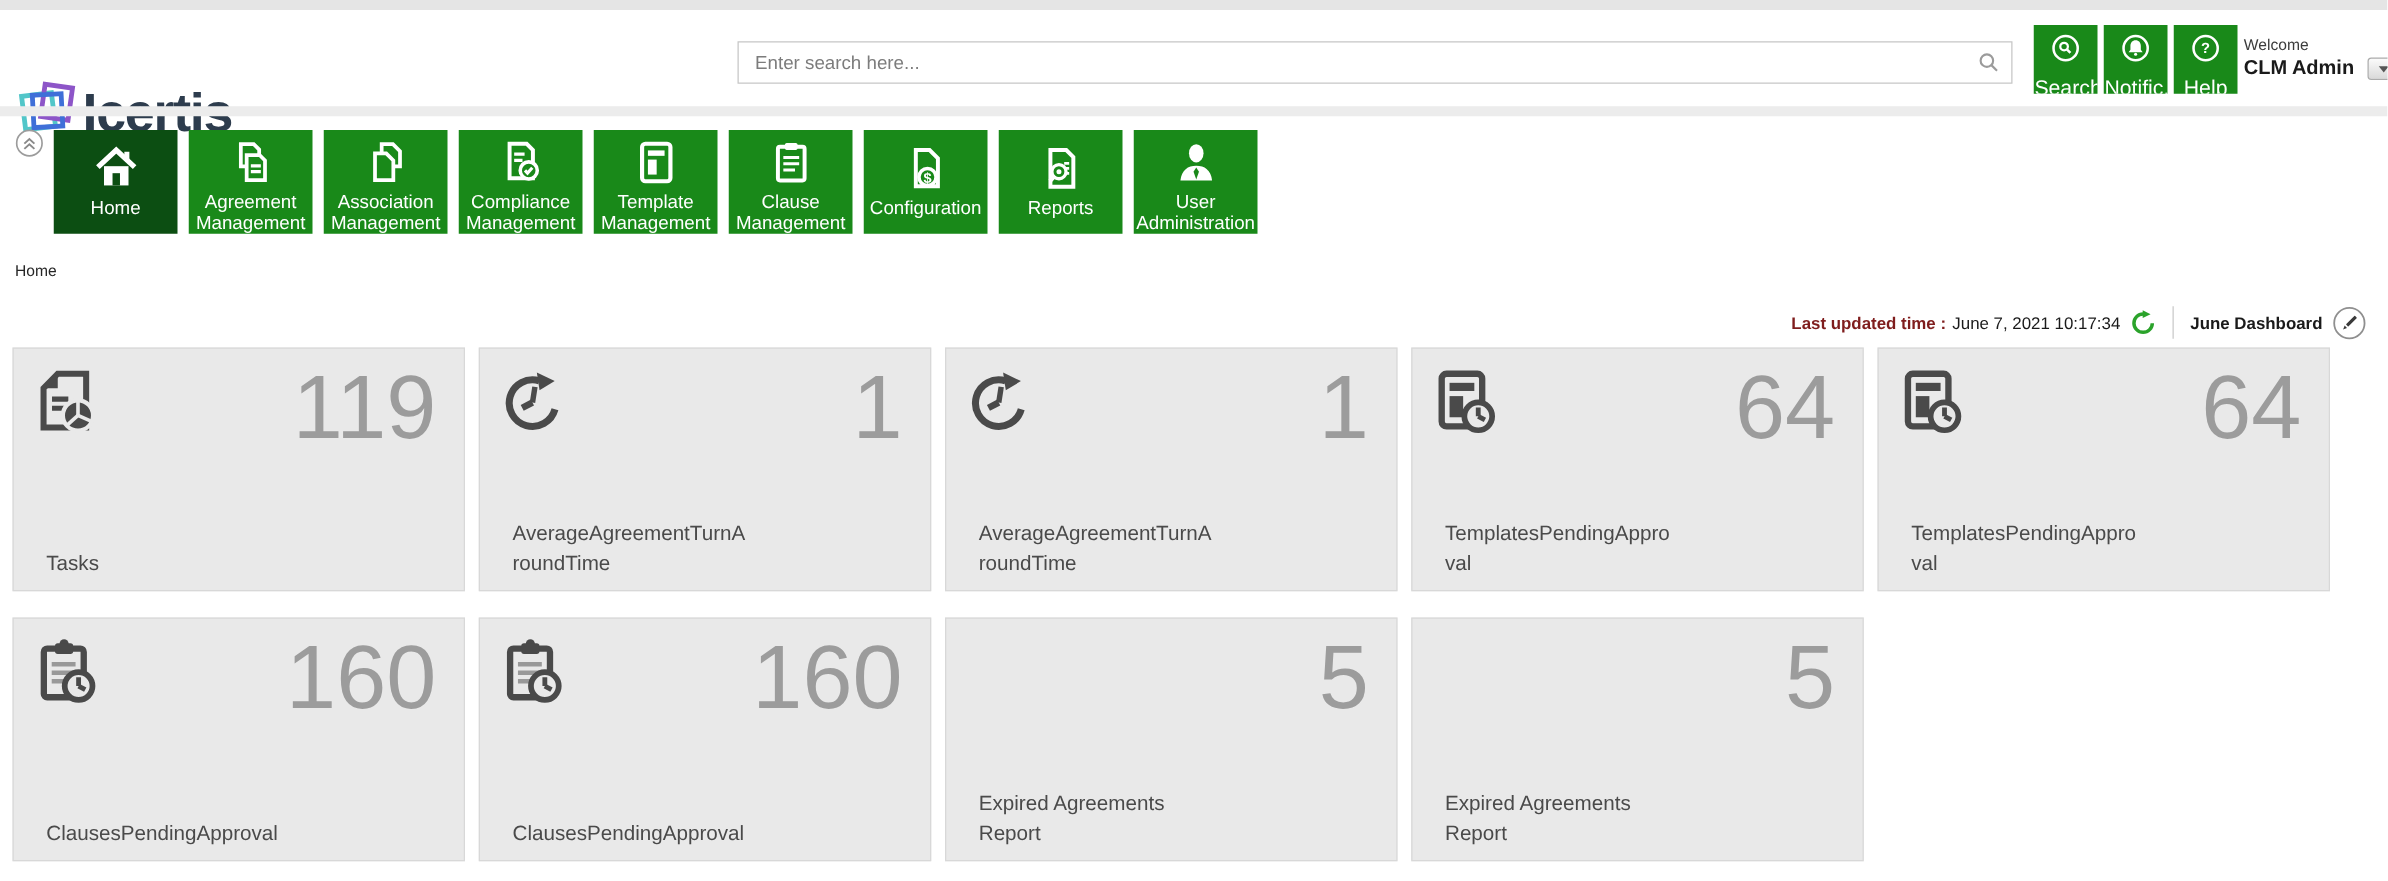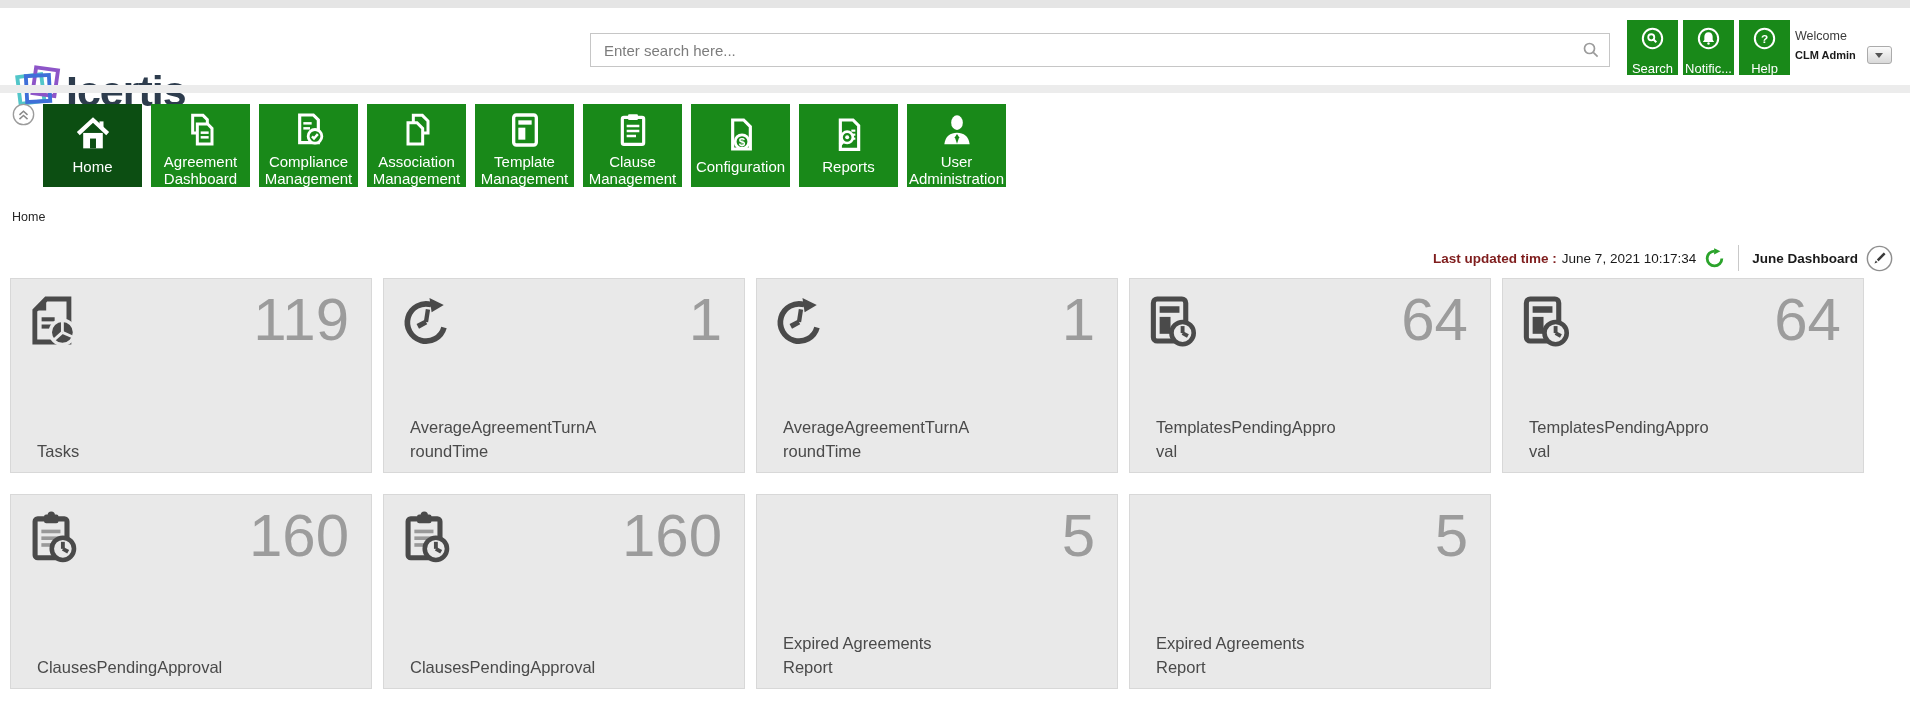--- a/index.html
+++ b/index.html
@@ -13,25 +13,25 @@
   .logo { position:absolute; left:14px; top:12px; display:flex; align-items:center; cursor:default;margin-top:44px; }
   .logo-text { font-size:43px; font-weight:bold; color:#2d3c4d; letter-spacing:-1px; margin-left:2px; }
   .searchwrap { position:absolute; left:590px; top:25px; width:1020px; height:34px; }
   .searchwrap input { width:100%; height:100%; border:1px solid #c6c6c6; padding:0 38px 0 13px;
     font-size:15px; color:#333; font-family:inherit; outline:none; }
   .searchwrap input::placeholder { color:#7c7c7c; }
   .search-mag { position:absolute; right:9px; top:7px; width:20px; height:20px; cursor:pointer; }
   .hdr-actions { position:absolute; left:1627px; top:12px; display:flex; gap:5px; }
   .gbtn { width:51px; height:55px; background:#198919; border:none; color:#fff; cursor:pointer;
     display:flex; flex-direction:column; align-items:center; padding-top:5px; font-family:inherit; }
-  .gbtn .blabel { font-size:13px; margin-top:6px; white-space:nowrap; overflow:hidden; max-width:50px; }
+  .gbtn .blabel { font-size:17px; margin-top:6px; white-space:nowrap; overflow:hidden; max-width:50px; }
   .welcome { position:absolute; left:1795px; top:21px; }
   .wl { font-size:12.5px; color:#3c3c3c; }
   .wrow { display:flex; align-items:center; margin-top:3px; }
-  .uname { font-size:11px; font-weight:bold; color:#1a1a1a; white-space:nowrap; }
+  .uname { font-size:16px; font-weight:bold; color:#1a1a1a; white-space:nowrap; }
   .caret-btn { width:25px; height:18px; margin-left:11px; background:linear-gradient(#fbfbfb,#d9d9d9);
     border:1px solid #ababab; border-radius:3px; cursor:pointer; display:flex; align-items:center; justify-content:center; }
   .caret-tri { width:0; height:0; border-left:4px solid transparent; border-right:4px solid transparent;
     border-top:5px solid #555; }
 
   
   .graybar { position:absolute; top:85px; left:0; width:1910px; height:8px; background:#ececec; }
   .collapse-btn { position:absolute; left:12px; top:103px; width:23px; height:23px; background:none; border:none; cursor:pointer; padding:0; }
   .navtiles { position:absolute; left:43px; top:104px; display:flex; gap:9px; }
   .nav-tile { --tb:#198919; width:99px; height:83px; background:var(--tb); cursor:pointer;
@@ -49,21 +49,21 @@
   .refresh { margin-left:8px; width:21px; height:21px; cursor:pointer; }
   .metadiv { width:1px; height:26px; background:#c9c9c9; margin:0 13px; }
   .edit-label { font-size:13.5px; font-weight:bold; color:#1a1a1a; cursor:pointer; }
   .pencil { margin-left:8px; width:27px; height:27px; cursor:pointer; }
 
   
   .grid { position:absolute; left:10px; top:278px; display:grid;
     grid-template-columns:repeat(5,362px); grid-auto-rows:195px; column-gap:11px; row-gap:21px; }
   .card { position:relative; background:#e9e9e9; border:1px solid #d8d8d8; cursor:pointer; }
   .cicon { position:absolute; left:12px; top:13px; }
-  .cnum { position:absolute; top:6px; right:22px; font-size:60px; font-weight:300; color:#9c9c9c; line-height:1.15; }
+  .cnum { position:absolute; top:6px; right:22px; font-size:72px; font-weight:300; color:#9c9c9c; line-height:1.15; }
   .clabel { position:absolute; left:26px; bottom:9px; font-size:16.5px; color:#4a4a4a; line-height:24px; }
   .clabel span { display:block; white-space:nowrap; }
 </style>
 </head>
 <body>
 
 <div class="topstrip"></div>
 
 <div class="header">
   <div class="logo">
@@ -157,44 +157,44 @@
 
   <div class="nav-tile">
     <span class="nicon">
       <svg viewBox="0 0 24 24" width="40" height="40">
         <path d="M7 3.2 h6.2 l2.6 2.6 v8 H7 z" fill="var(--tb)" stroke="#fff" stroke-width="1.8"></path>
         <path d="M9.8 8.4 h6.2 l2.6 2.6 v9.4 H9.8 z" fill="var(--tb)" stroke="#fff" stroke-width="1.8"></path>
         <line x1="11.8" y1="13.6" x2="16.6" y2="13.6" stroke="#fff" stroke-width="1.5"></line>
         <line x1="11.8" y1="16.4" x2="16.6" y2="16.4" stroke="#fff" stroke-width="1.5"></line>
       </svg>
     </span>
-    <span class="nlabel">Agreement Dashboard</span>
+    <span class="nlabel">Agreement Management</span>
+  </div>
+
+  <div class="nav-tile">
+    <span class="nicon">
+      <svg viewBox="0 0 24 24" width="40" height="40">
+        <path d="M9.8 3.2 h5.4 l3.4 3.4 v7.2 H9.8 z" fill="var(--tb)" stroke="#fff" stroke-width="1.8"></path>
+        <path d="M6.6 7.6 h5.4 l3.4 3.4 v9.4 H6.6 z" fill="var(--tb)" stroke="#fff" stroke-width="1.8"></path>
+      </svg>
+    </span>
+    <span class="nlabel">Association Management</span>
   </div>
 
   <div class="nav-tile">
     <span class="nicon">
       <svg viewBox="0 0 24 24" width="40" height="40">
         <path d="M6.4 3 h8.2 l3 3 v13.6 H6.4 z" fill="none" stroke="#fff" stroke-width="1.9"></path>
         <line x1="8.6" y1="8" x2="13.6" y2="8" stroke="#fff" stroke-width="1.5"></line>
         <line x1="8.6" y1="11" x2="12.6" y2="11" stroke="#fff" stroke-width="1.5"></line>
         <circle cx="15.6" cy="15.8" r="4.1" fill="var(--tb)" stroke="#fff" stroke-width="1.7"></circle>
         <path d="M13.8 15.8 l1.2 1.3 2.3-2.6" fill="none" stroke="#fff" stroke-width="1.5"></path>
       </svg>
     </span>
     <span class="nlabel">Compliance Management</span>
-  </div>
-
-  <div class="nav-tile">
-    <span class="nicon">
-      <svg viewBox="0 0 24 24" width="40" height="40">
-        <path d="M9.8 3.2 h5.4 l3.4 3.4 v7.2 H9.8 z" fill="var(--tb)" stroke="#fff" stroke-width="1.8"></path>
-        <path d="M6.6 7.6 h5.4 l3.4 3.4 v9.4 H6.6 z" fill="var(--tb)" stroke="#fff" stroke-width="1.8"></path>
-      </svg>
-    </span>
-    <span class="nlabel">Association Management</span>
   </div>
 
   <div class="nav-tile">
     <span class="nicon">
       <svg viewBox="0 0 24 24" width="40" height="40">
         <rect x="5.2" y="3" width="13.6" height="18" rx="1.6" fill="none" stroke="#fff" stroke-width="2"></rect>
         <rect x="8" y="6.2" width="8" height="2.6" fill="#fff"></rect>
         <rect x="8" y="10.6" width="4.2" height="7.2" fill="#fff"></rect>
       </svg>
     </span>

